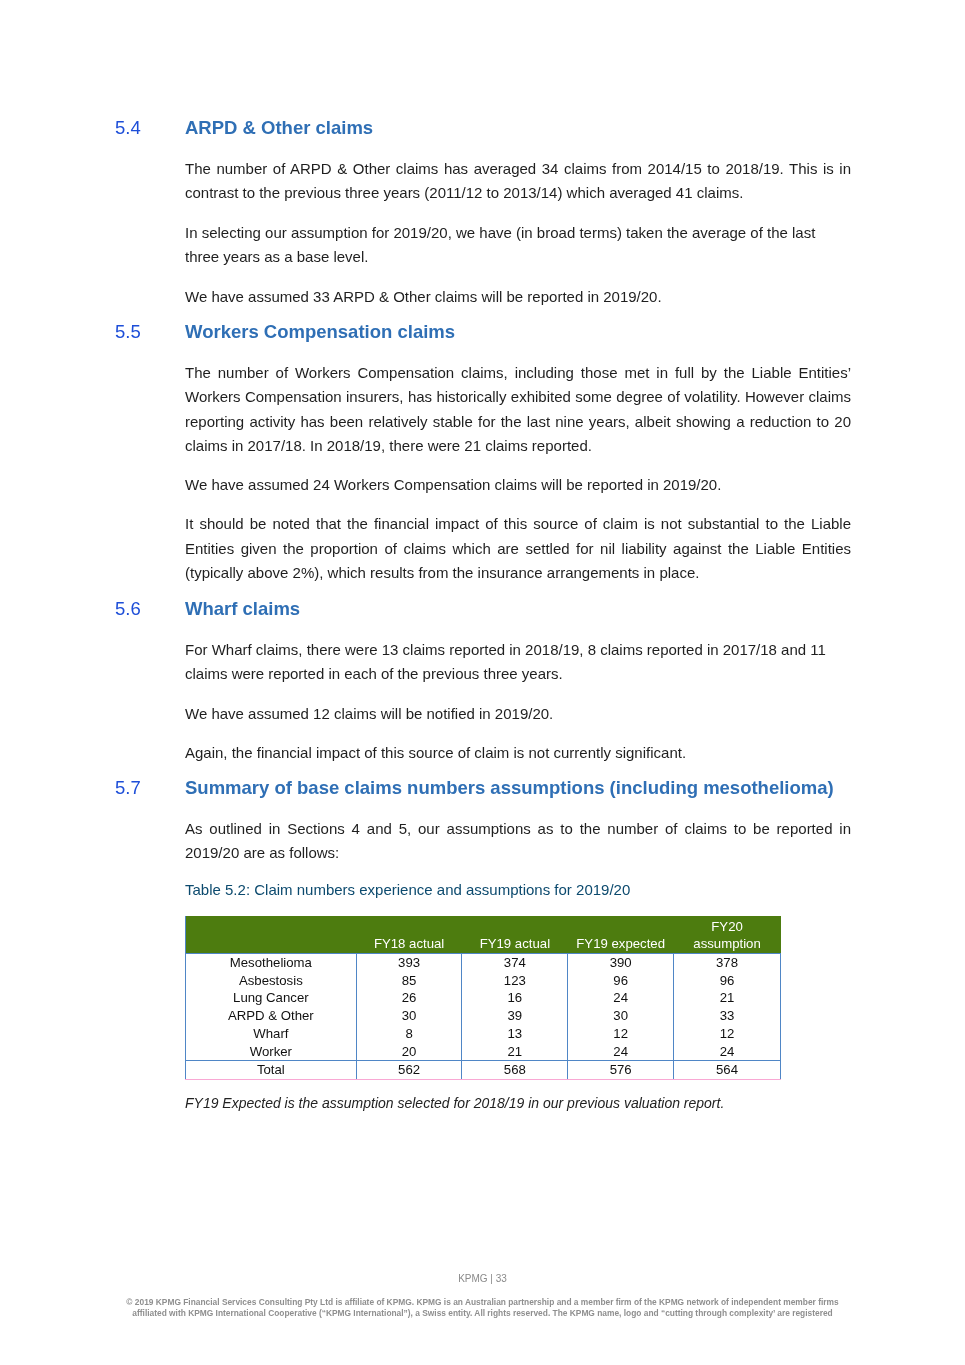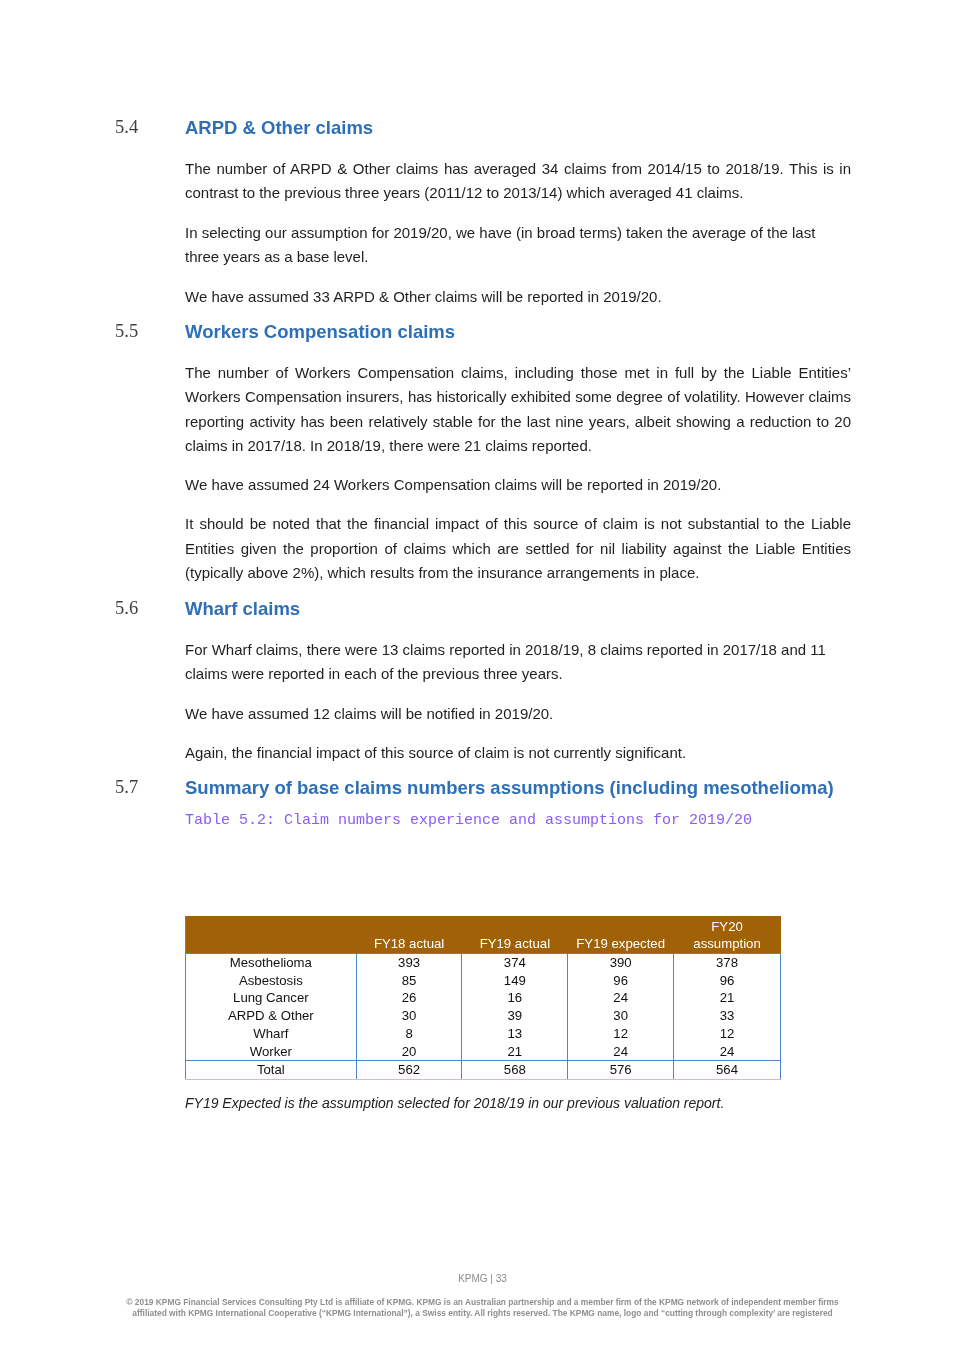--- a/index.html
+++ b/index.html
@@ -1,28 +1,28 @@
 <!DOCTYPE html>
 <html><head>
 <meta charset="utf-8">
 <style>
   html, body { margin: 0; padding: 0; background: #ffffff; }
   body { width: 965px; height: 1365px; position: relative; overflow: hidden;
          font-family: "Liberation Sans", sans-serif; color: #1a1a1a; }
   .section { position: absolute; left: 0; width: 965px; }
   .heading { position: relative; height: 26px; }
-  .heading .num { position: absolute; left: 115px; top: 0; font-size: 18.5px; color: #404040; font-family: Liberation Serif, serif; }
+  .heading .num { position: absolute; left: 115px; top: 0; font-size: 18.5px; color: #1d4ed8; }
   .heading .title { position: absolute; left: 185px; top: 0; font-size: 18.5px; color: #2f6fb5; font-weight: bold; }
   .para { position: relative; margin-left: 185px; width: 666px; font-size: 15px; line-height: 24.3px;
           color: #1f1f1f; text-align: justify; margin-top: 0; }
   .para.left { text-align: left; }
-  .caption { margin-left: 185px; font-size: 15px; color: #8b5cf6; font-family: Liberation Mono, monospace; }
+  .caption { margin-left: 185px; font-size: 15px; color: #0c4a6e; }
   table.claims { position: absolute; left: 185px; top: 916px; border-collapse: collapse; width: 596px;
                  font-size: 13.2px; color: #111; }
-  table.claims th { background: #a16207; color: #ffffff; font-weight: normal; vertical-align: bottom;
+  table.claims th { background: #4d7c0f; color: #ffffff; font-weight: normal; vertical-align: bottom;
                     padding: 0 2px 1px 2px; line-height: 17px; text-align: center; height: 36px; }
   table.claims th.blank { border-left: 1px solid #4f86c6; }
   table.claims td { text-align: center; padding: 0; line-height: 17.7px; height: 17.7px;
                     border-left: 1px solid #4f86c6; border-right: 1px solid #4f86c6; }
   table.claims tr.total td { border-top: 1px solid #4f86c6; border-bottom: 1px solid #f9a8d4; }
   table.claims tr.first td { border-top: 1px solid #4f86c6; }
   .note { position: absolute; left: 185px; top: 1095px; font-size: 14px; font-style: italic; color: #222; }
   .pagenum { position: absolute; left: 0; width: 965px; top: 1273px; text-align: center; font-size: 10px; color: #8a8a8a; }
   .copyright { position: absolute; left: 110px; width: 745px; top: 1297px; text-align: center;
                font-size: 8.4px; line-height: 11.2px; color: #8f8f8f; font-weight: bold; }
@@ -58,20 +58,21 @@
   <p class="para left" style="margin-top:14px;">For Wharf claims, there were 13 claims reported in 2018/19, 8 claims reported in 2017/18 and 11 claims were reported in each of the previous three years.</p>
   <p class="para left" style="margin-top:10px;">We have assumed 12 claims will be notified in 2019/20.</p>
   <p class="para left" style="margin-top:10px;">Again, the financial impact of this source of claim is not currently significant.</p>
 </div>
 
 <div class="section" style="top:777px;">
   <div class="heading">
     <span class="num">5.7</span>
     <span class="title">Summary of base claims numbers assumptions (including mesothelioma)</span>
   </div>
+  <p class="para" style="margin-top:14px;">As outlined in Sections 4 and 5, our assumptions as to the number of claims to be reported in 2019/20 are as follows:</p>
   <div class="caption" style="margin-top:9px;">Table 5.2: Claim numbers experience and assumptions for 2019/20</div>
 </div>
 
 <table class="claims">
   <colgroup>
     <col style="width:171px">
       <col style="width:106px">
       <col style="width:106px">
       <col style="width:106px">
       <col style="width:107px">
@@ -92,21 +93,21 @@
     <tr class="first">
       <td>Mesothelioma</td>
       <td>393</td>
       <td>374</td>
       <td>390</td>
       <td>378</td>
     </tr>
     <tr>
       <td>Asbestosis</td>
       <td>85</td>
-      <td>149</td>
+      <td>123</td>
       <td>96</td>
       <td>96</td>
     </tr>
     <tr>
       <td>Lung Cancer</td>
       <td>26</td>
       <td>16</td>
       <td>24</td>
       <td>21</td>
     </tr>

